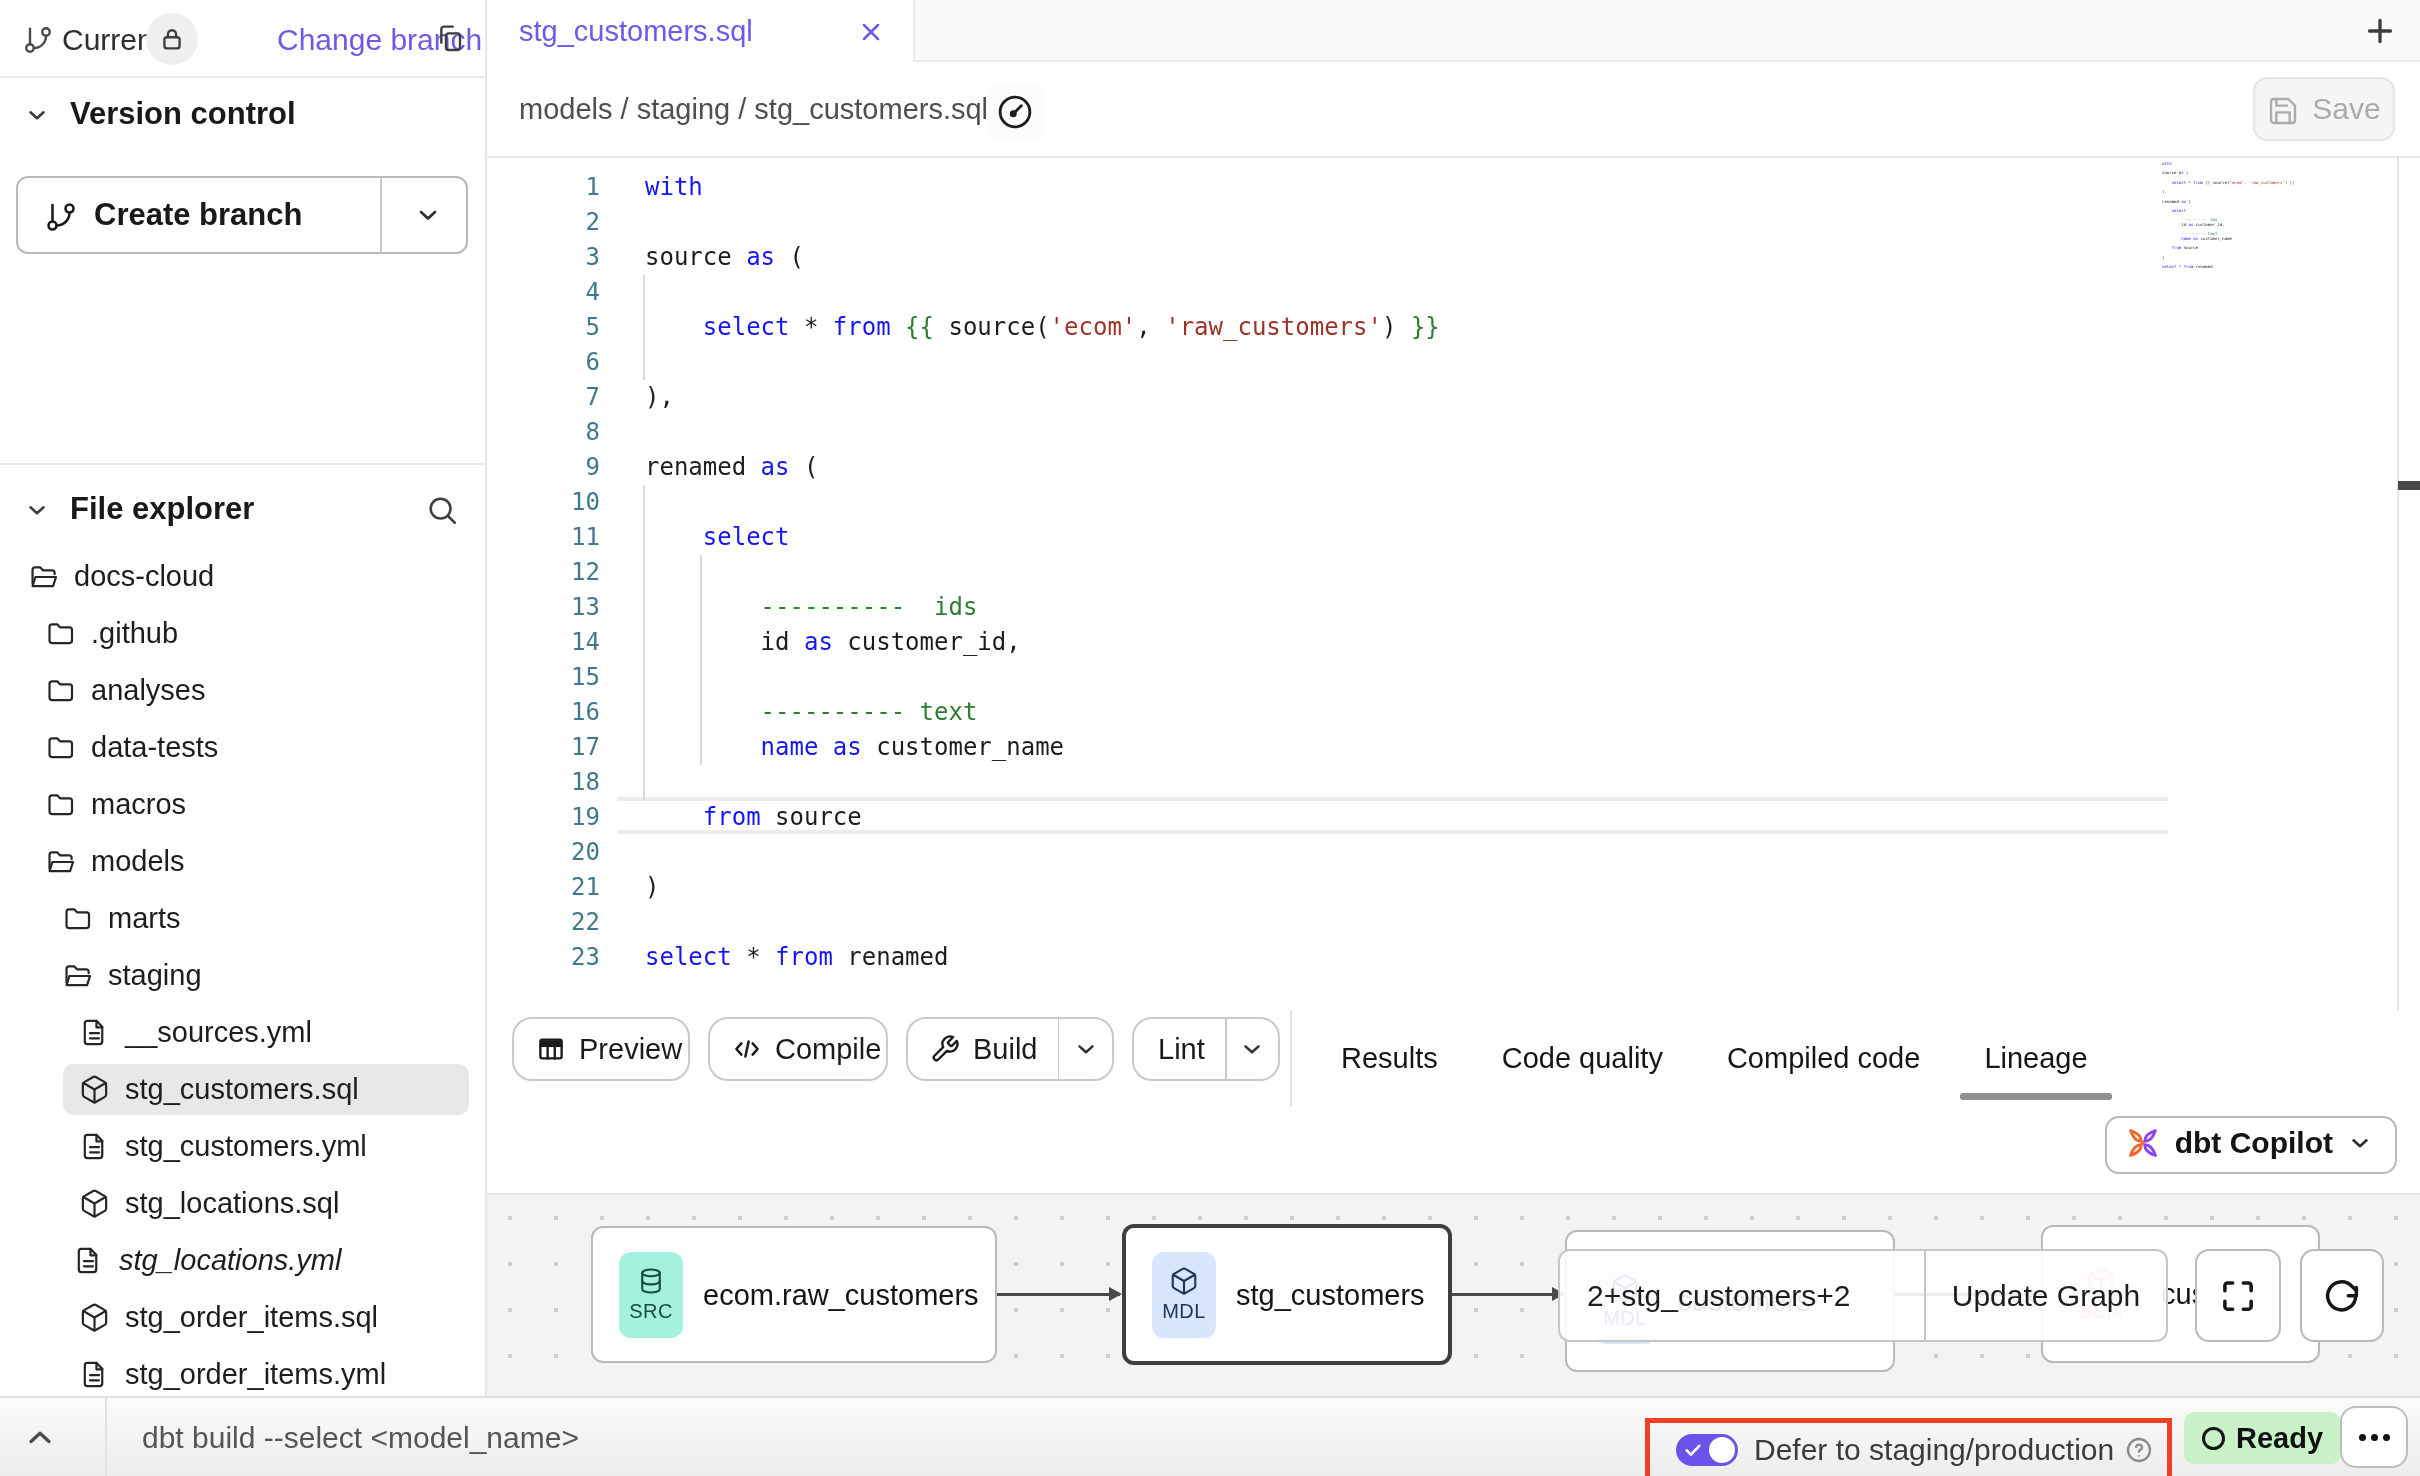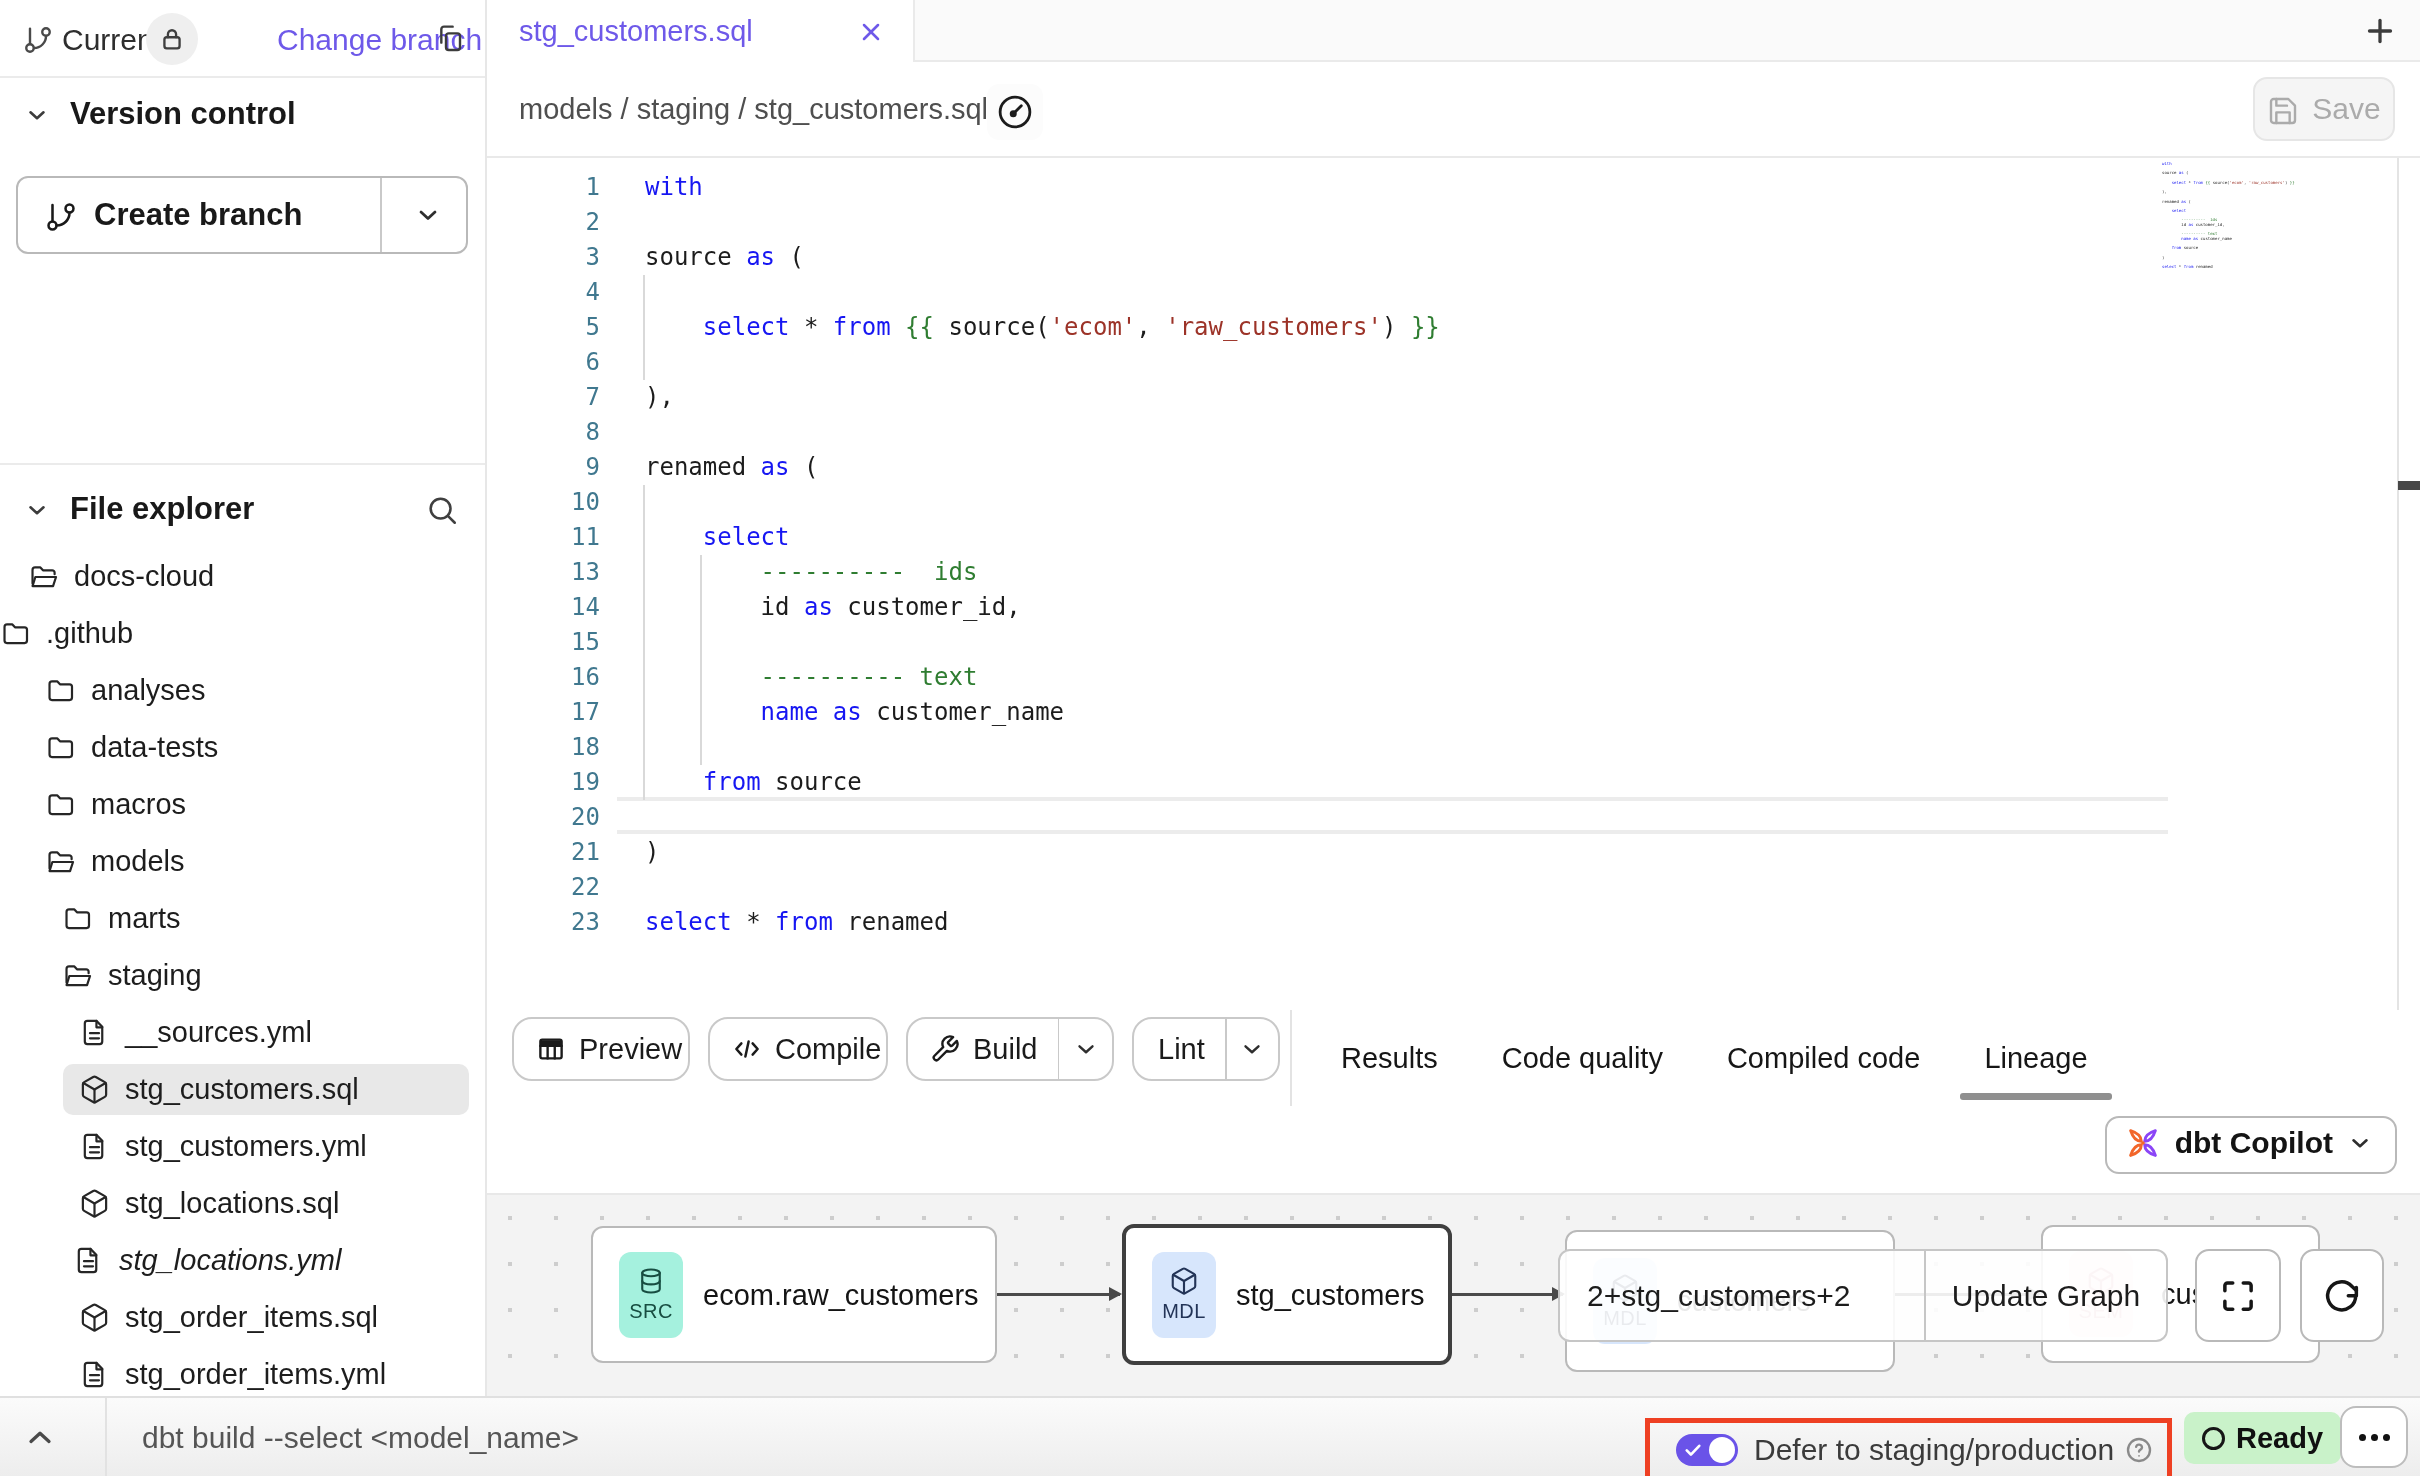--- a/index.html
+++ b/index.html
@@ -229,21 +229,21 @@
               <svg class="ic" width="31" height="31" viewBox="0 0 24 24" style="stroke-width:1.7">
                 <path d="M3.5 17.5V7c0-1.1.9-2 2-2h4.1l2 2.2h7.2a1.8 1.8 0 0 1 1.8 1.8v1.2"></path>
                 <path d="M3.5 19.4l2.2-7h16l-2.3 7z"></path>
               </svg>
             </span>
             <span class="tree-label">docs-cloud</span>
           </div>
         </div>
         <div class="tree-row">
           <div class="tree-pill" style="left: 29px;"></div>
-          <div class="tree-inner" style="">
+          <div class="tree-inner" style="padding-left: 45px;">
             <span class="tree-ic">
               <svg class="ic" width="31" height="31" viewBox="0 0 24 24" style="stroke-width:1.7">
                 <path d="M3.5 7c0-1.1.9-2 2-2h4.1l2 2.2H19a1.9 1.9 0 0 1 1.9 1.9v8.4a1.9 1.9 0 0 1-1.9 1.9H5.4a1.9 1.9 0 0 1-1.9-1.9V7z"></path>
               </svg>
             </span>
             <span class="tree-label">.github</span>
           </div>
         </div>
         <div class="tree-row">
           <div class="tree-pill" style="left: 29px;"></div>
@@ -485,20 +485,24 @@
             <span class="num">9</span>
             <span class="src"><span class="tk-p">renamed </span><span class="tk-k">as</span><span class="tk-p"> (</span></span>
           </div>
           <div class="eline">
             <span class="num">10</span>
             <span class="src">&nbsp;</span>
           </div>
           <div class="eline">
             <span class="num">11</span>
             <span class="src"><span class="tk-p">    </span><span class="tk-k">select</span></span>
+          </div>
+          <div class="eline">
+            <span class="num">12</span>
+            <span class="src">&nbsp;</span>
           </div>
           <div class="eline">
             <span class="num">13</span>
             <span class="src"><span class="tk-p">        </span><span class="tk-c">----------  ids</span></span>
           </div>
           <div class="eline">
             <span class="num">14</span>
             <span class="src"><span class="tk-p">        id </span><span class="tk-k">as</span><span class="tk-p"> customer_id,</span></span>
           </div>
           <div class="eline">

